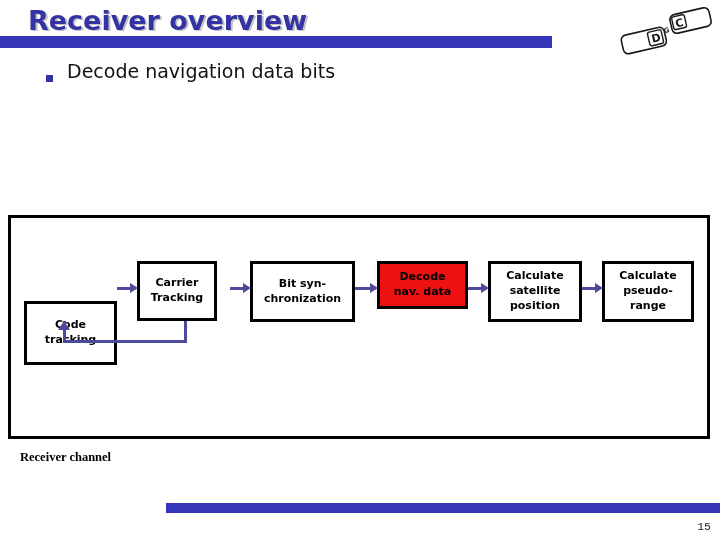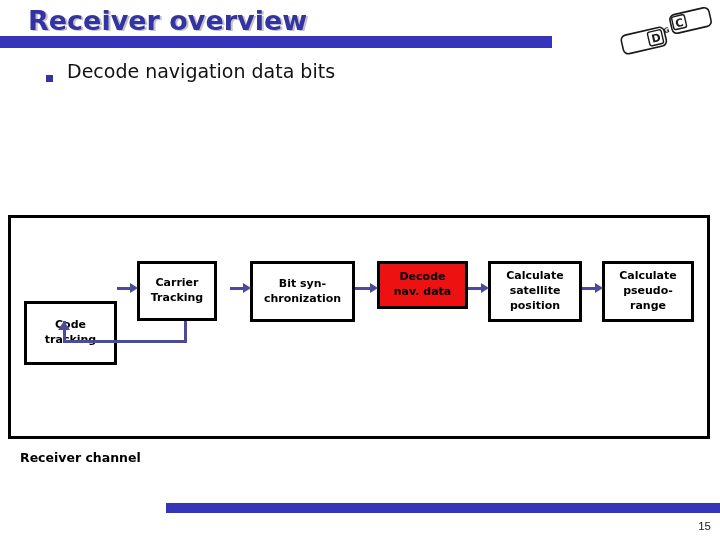--- a/index.html
+++ b/index.html
@@ -74,30 +74,30 @@
   }
   .feedback-head{
     position:absolute;left:58px;top:321px;
     width:0;height:0;
     border-left:6px solid transparent;
     border-right:6px solid transparent;
     border-bottom:9px solid var(--arrow-blue);
   }
   .diagram-caption{
     position:absolute;left:20px;top:450px;
-    font-size:12.5px;font-weight:bold;color:#000;
+    font-size:12.5px;font-weight:bold;color:#000;font-family:Liberation Serif, serif;
   }
   .footer-bar{
     position:absolute;left:166px;top:503px;width:554px;height:10px;
     background:var(--bar-blue);
   }
   .page-number{
     position:absolute;right:9px;top:520px;
     font-size:11.5px;color:#1a1a1a;
-    font-family:Liberation Sans, sans-serif;
+    font-family:Liberation Mono, monospace;
   }
 </style>
 </head>
 <body>
 
 <div class="slide-title">Receiver overview</div>
 <div class="title-bar"></div>
 
 <svg class="logo" width="102" height="52" viewBox="0 0 102 52">
   <g transform="rotate(-13 51 26)">

